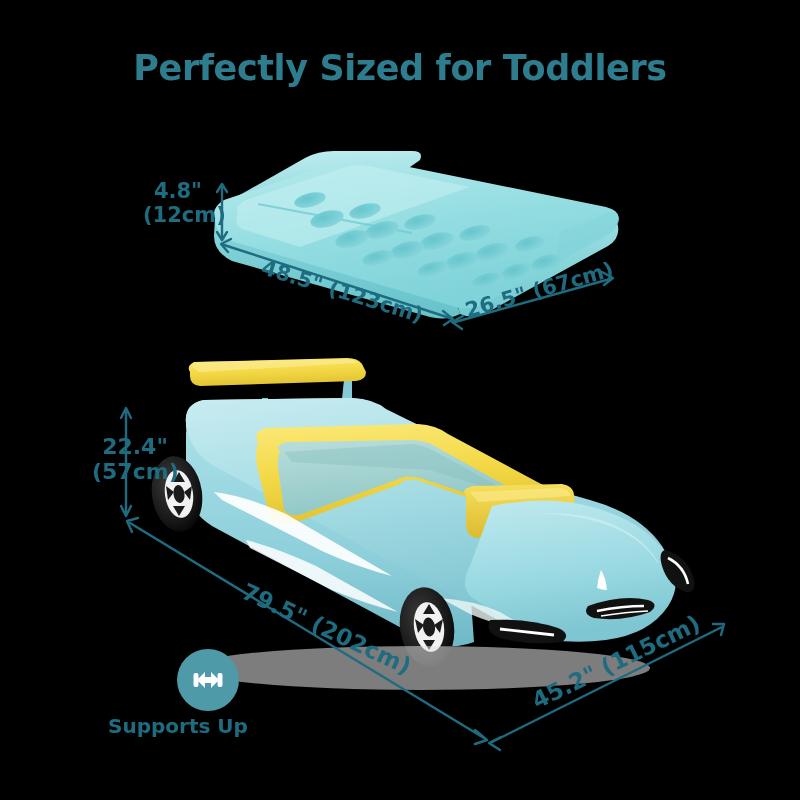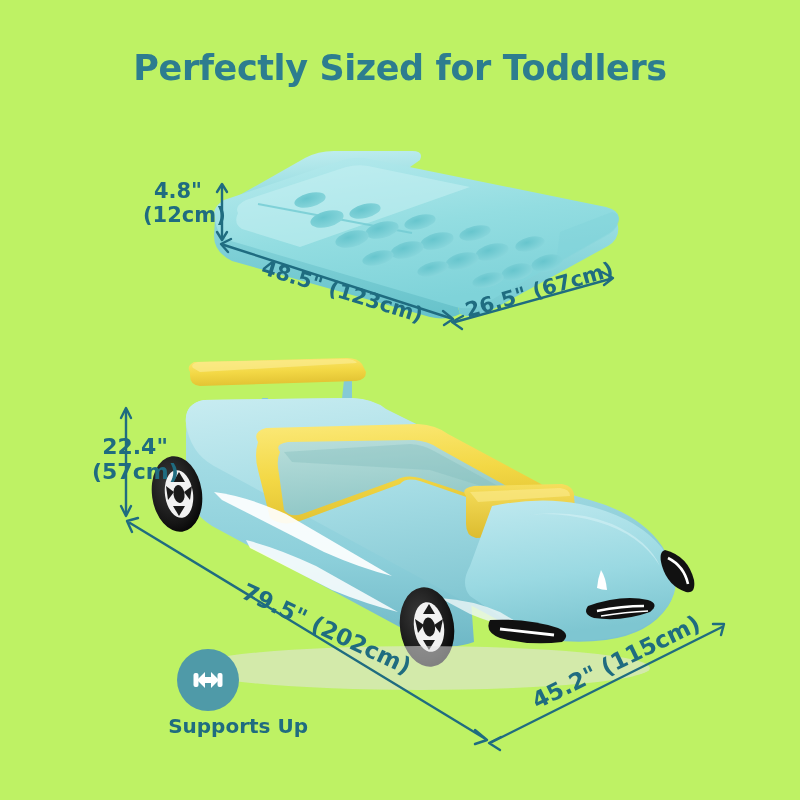--- a/index.html
+++ b/index.html
@@ -7,21 +7,21 @@
     padding: 0;
     background: #f5f5f5;
   }
   body {
     font-family: "Liberation Sans", sans-serif;
   }
   #page {
     position: relative;
     width: 800px;
     height: 800px;
-    background: #bef264;
+    background: #000000;
     overflow: hidden;
   }
 
   
   .title {
     position: absolute;
     left: 0;
     top: 48px;
     width: 800px;
     text-align: center;
@@ -59,21 +59,21 @@
     width: 62px;
     height: 62px;
     border-radius: 50%;
     background: #4f9aa8;
   }
   .badge-text {
     position: absolute;
     left: 108px;
     top: 714px;
     width: 200px;
-    text-align: right;
+    text-align: left;
     font-size: 20px;
     font-weight: bold;
     line-height: 1.25;
     color: #1f6c80;
     font-family: "DejaVu Sans", sans-serif;
   }
 </style>
 </head>
 <body>
 

